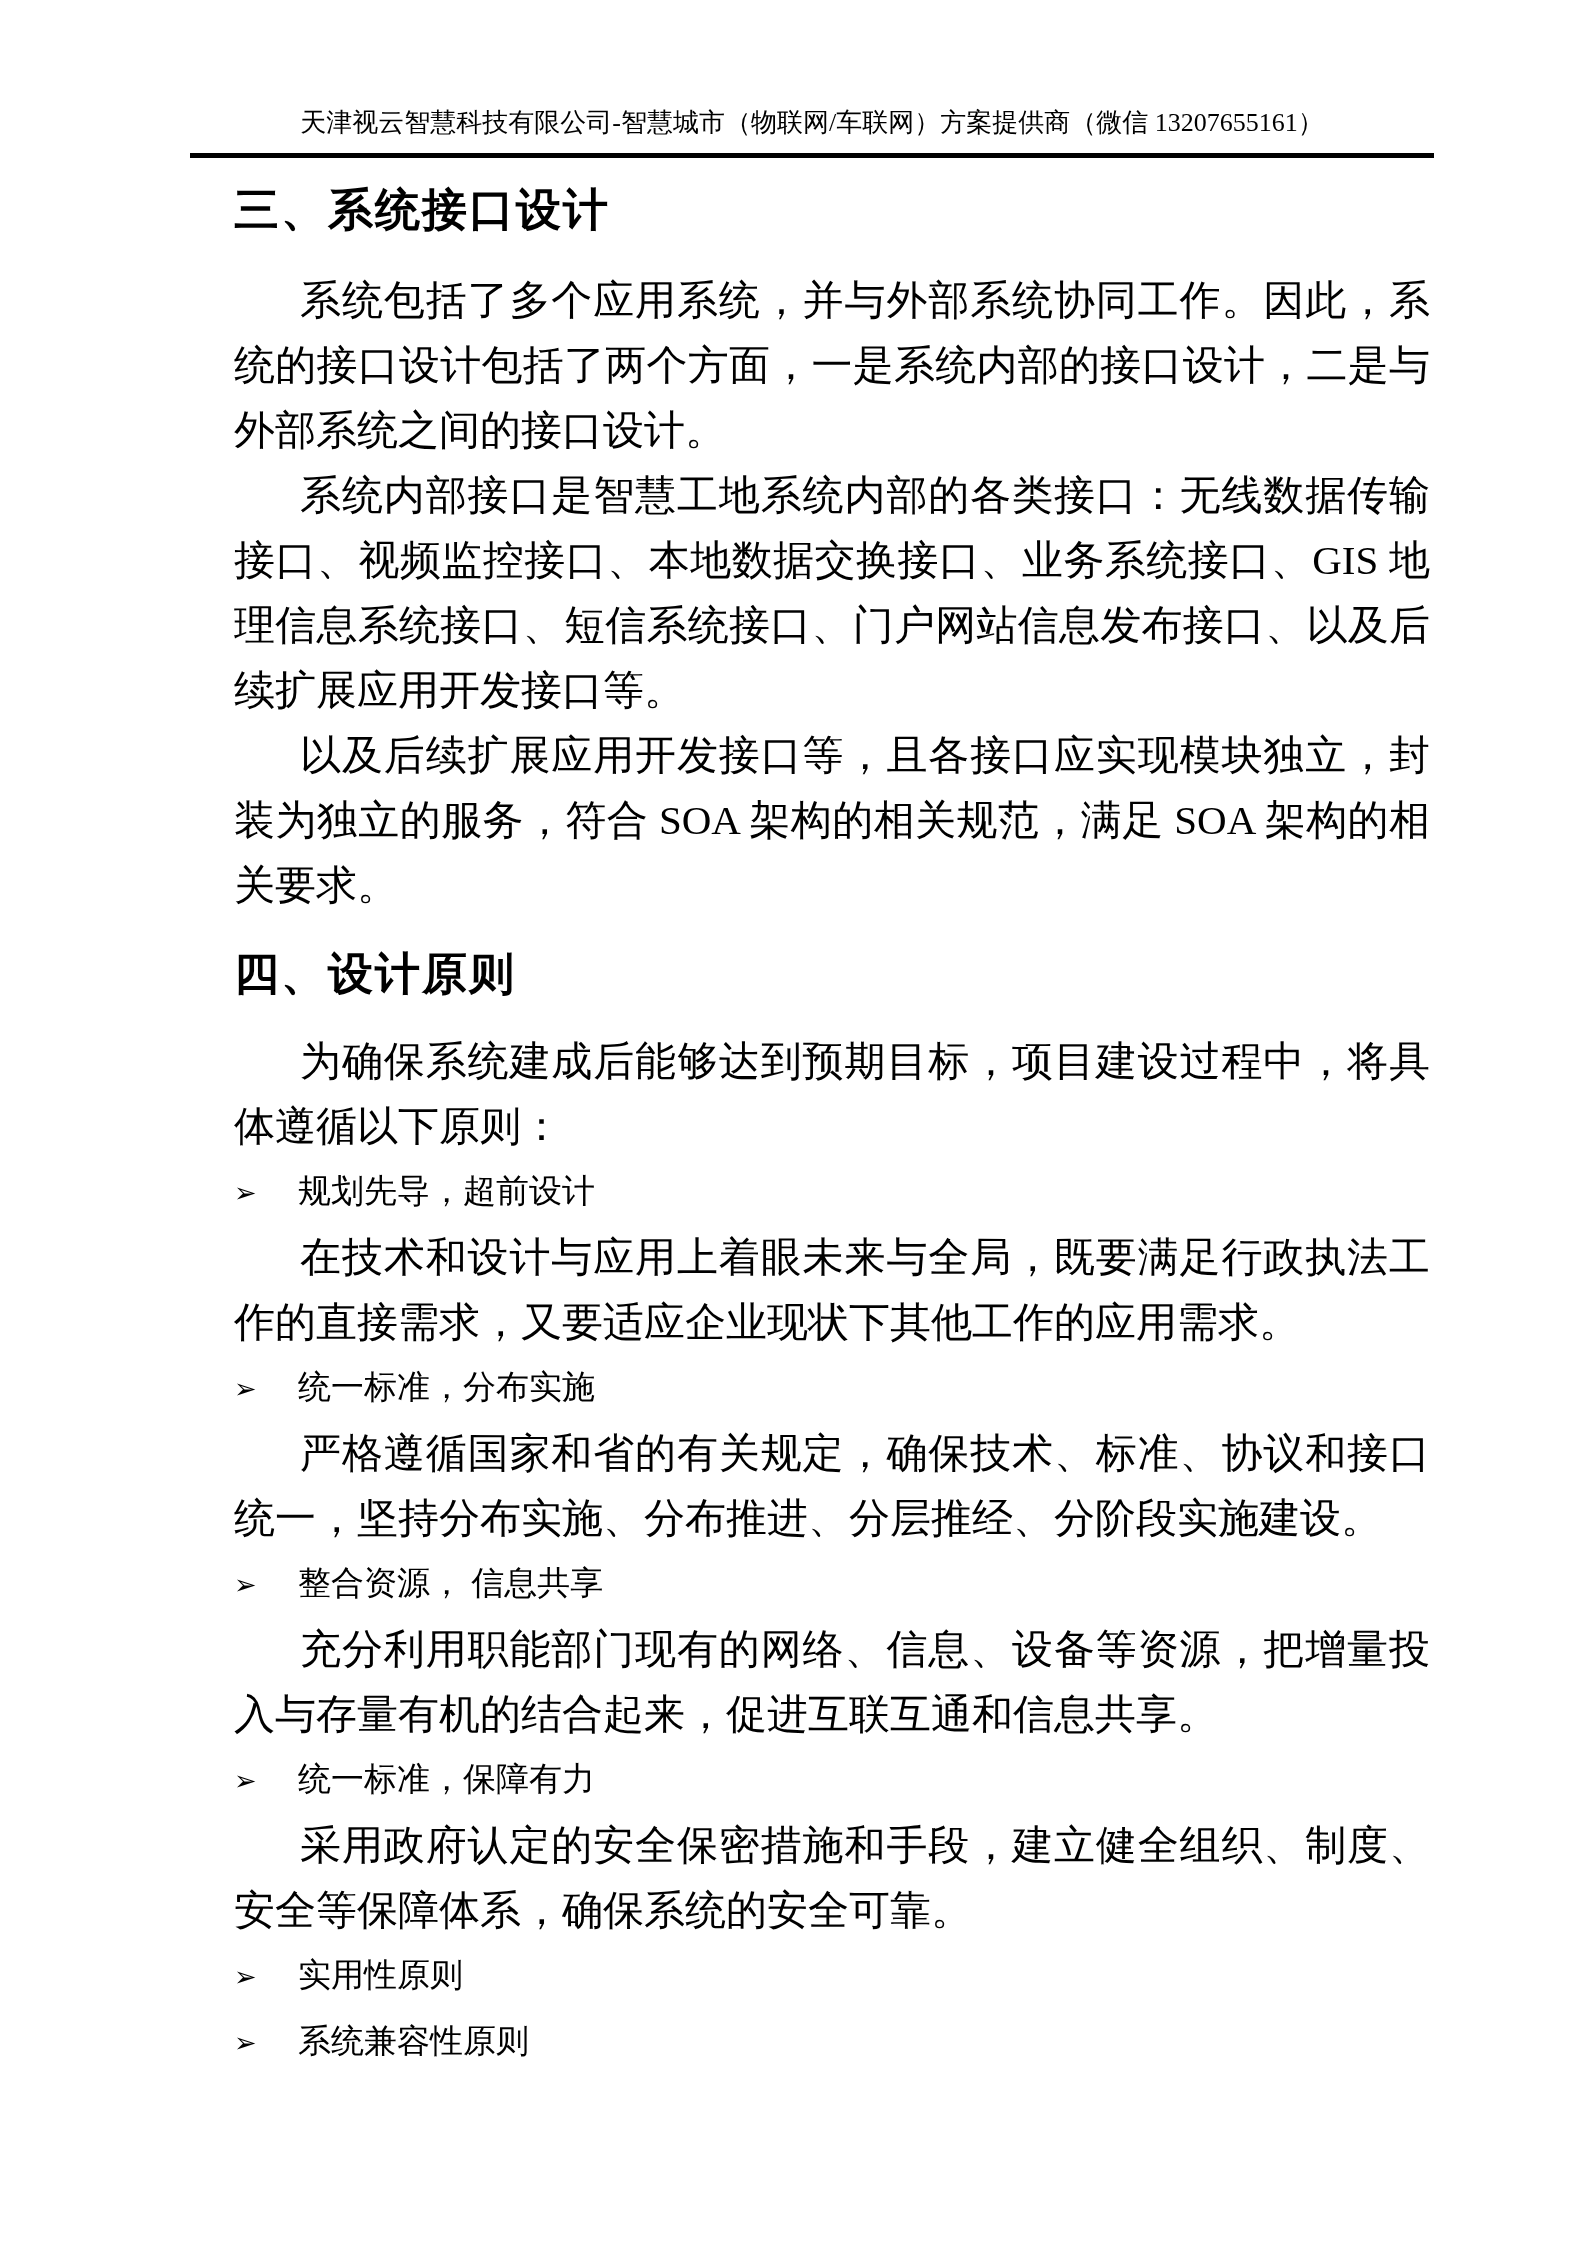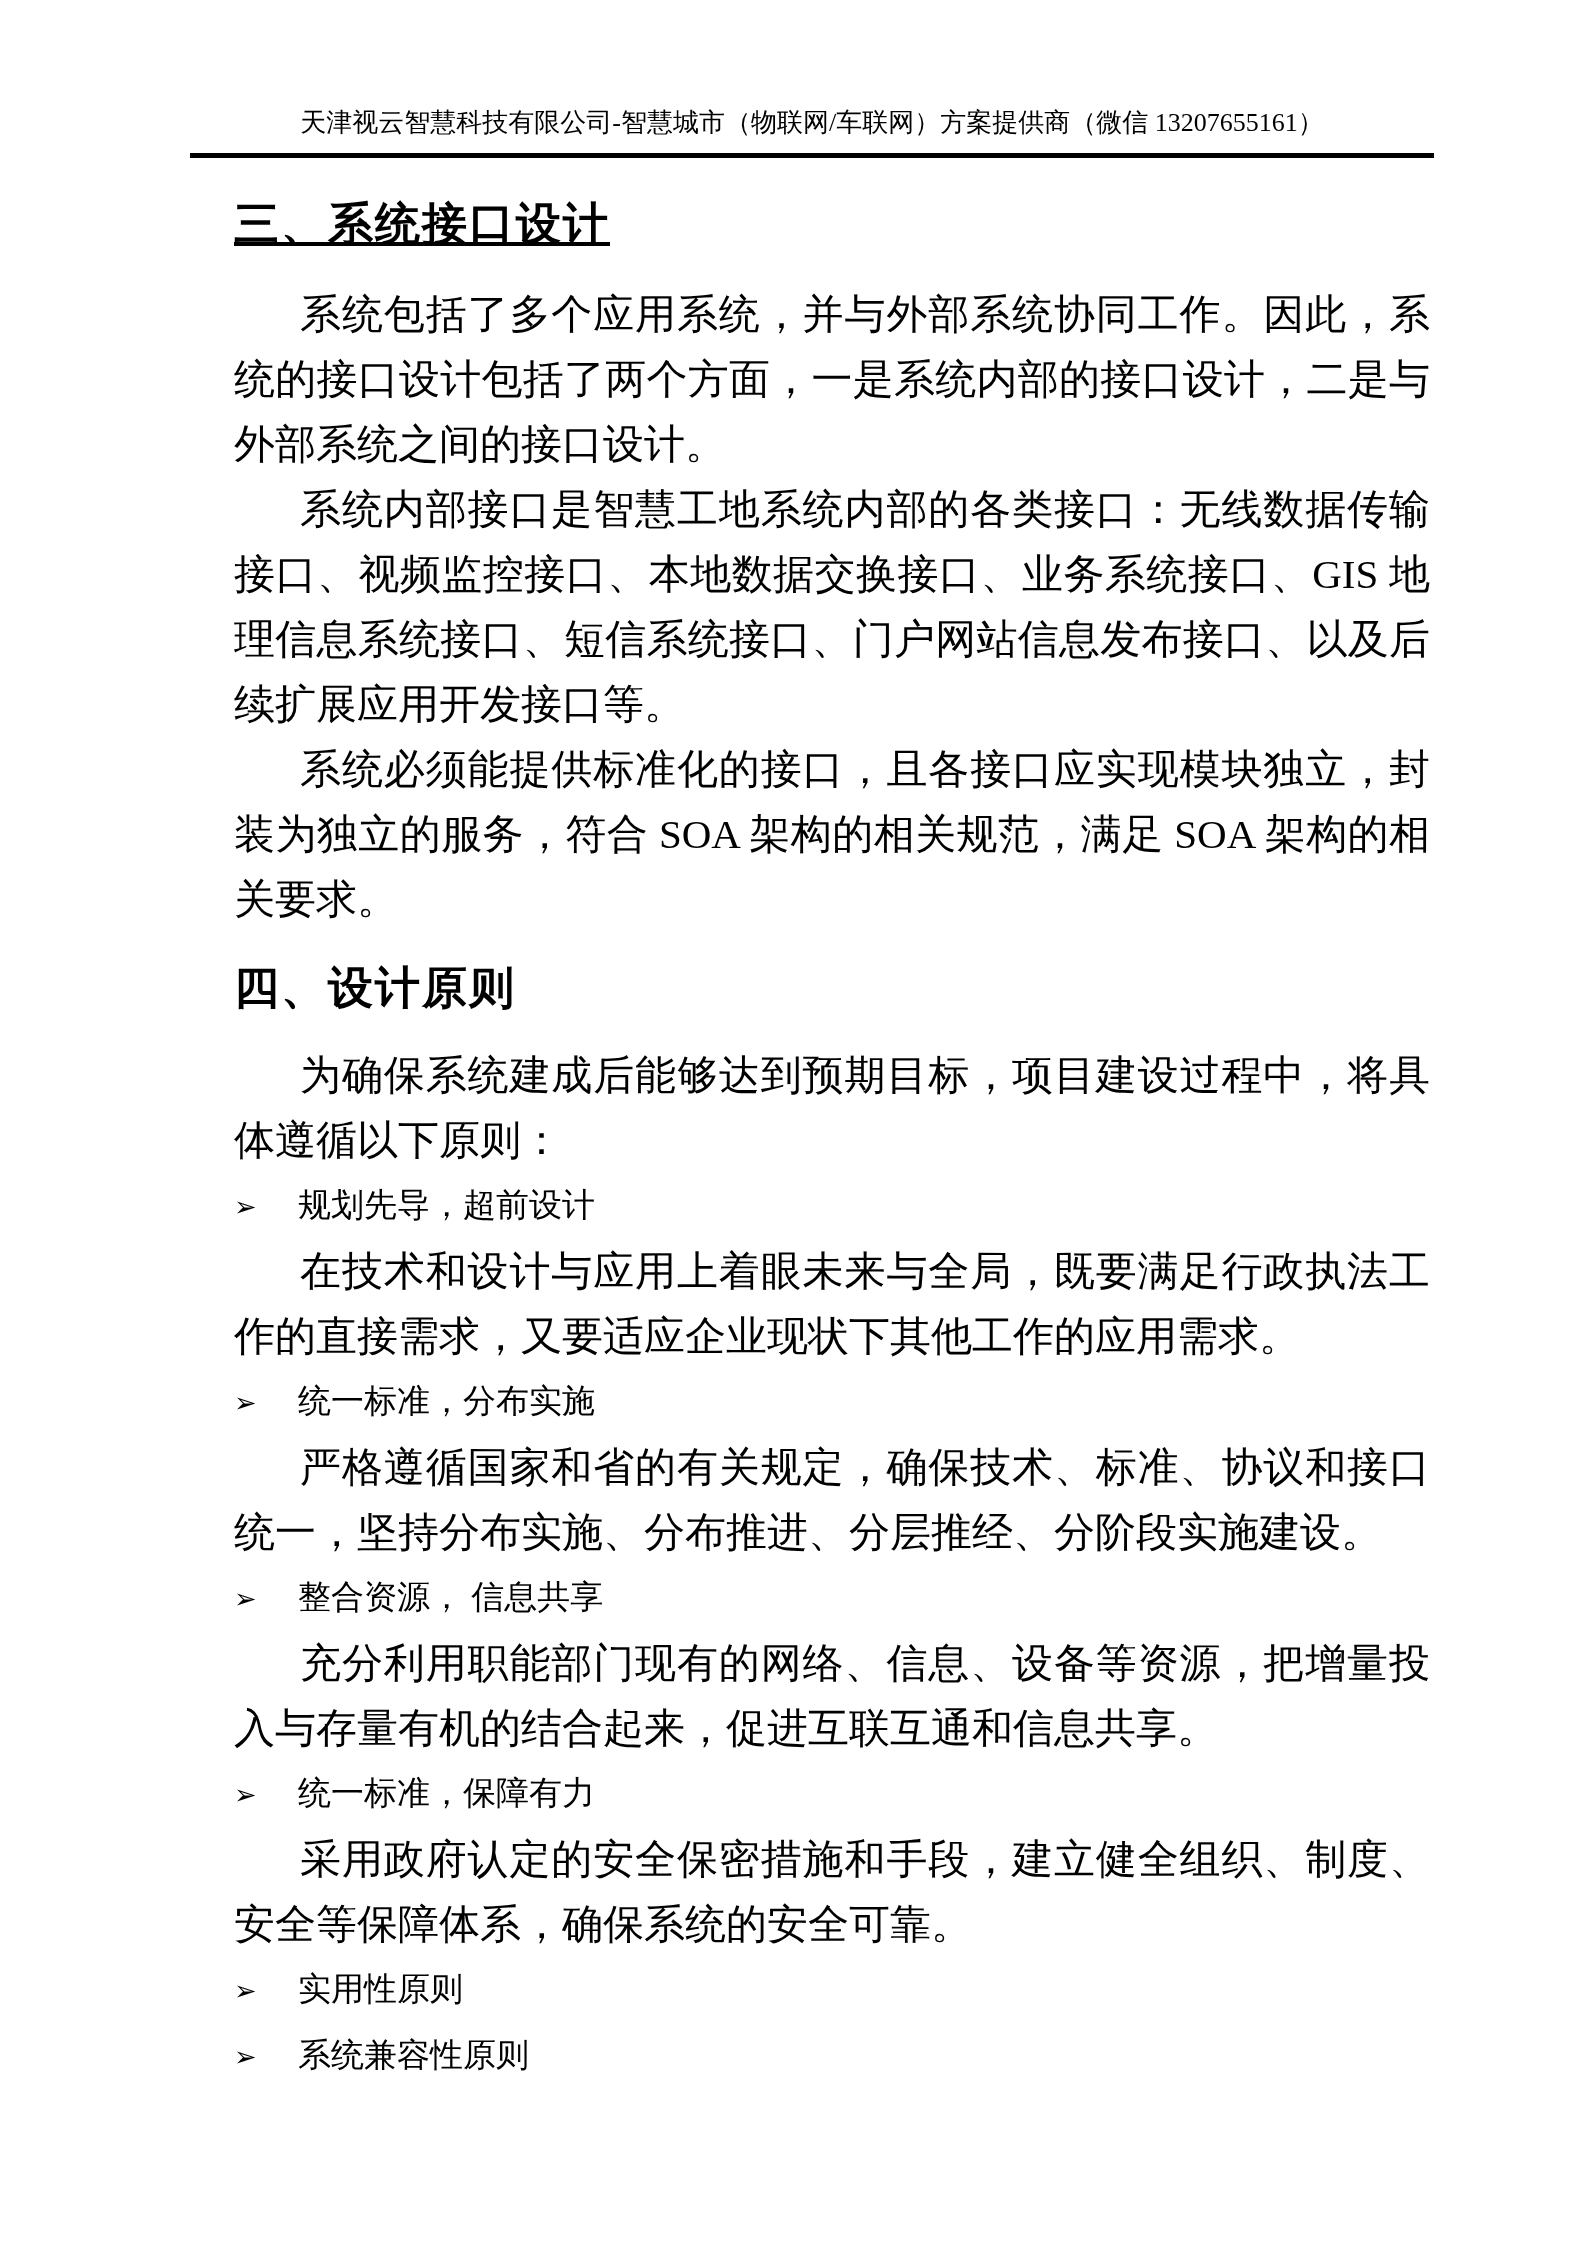--- a/index.html
+++ b/index.html
@@ -38,21 +38,21 @@
     border-bottom: 5px solid #000000;
   }
   h1.sec-heading {
     font-family: "Liberation Sans", "DejaVu Sans", sans-serif;
     font-weight: 700;
     font-size: 45px;
     line-height: 56px;
     letter-spacing: 2px;
     margin: 0;
   }
-  #heading-3 { margin-top: 38px; margin-bottom: 30px; text-decoration: underline; }
+  #heading-3 { margin-top: 24px; margin-bottom: 30px; }
   #heading-4 { margin-top: 28px; margin-bottom: 27px; }
   p.body {
     font-size: 41px;
     line-height: 65px;
     margin: 0;
     text-align: justify;
     text-justify: inter-ideograph;
   }
   p.indent { text-indent: 66px; }
   .bullet-row {
@@ -75,21 +75,21 @@
   <div class="content">
 
     <div class="doc-header">
       <span>天津视云智慧科技有限公司-智慧城市（物联网/车联网）方案提供商（微信 13207655161）</span>
     </div>
 
     <h1 class="sec-heading" id="heading-3">三、系统接口设计</h1>
 
     <p class="body indent">系统包括了多个应用系统，并与外部系统协同工作。因此，系统的接口设计包括了两个方面，一是系统内部的接口设计，二是与外部系统之间的接口设计。</p>
     <p class="body indent">系统内部接口是智慧工地系统内部的各类接口：无线数据传输接口、视频监控接口、本地数据交换接口、业务系统接口、GIS 地理信息系统接口、短信系统接口、门户网站信息发布接口、以及后续扩展应用开发接口等。</p>
-    <p class="body indent">系统必须能提供标准化的接口，且各接口应实现模块独立，封装为独立的服务，符合 SOA 架构的相关规范，满足 SOA 架构的相关要求。</p>
+    <p class="body indent">以及后续扩展应用开发接口等，且各接口应实现模块独立，封装为独立的服务，符合 SOA 架构的相关规范，满足 SOA 架构的相关要求。</p>
 
     <h1 class="sec-heading" id="heading-4">四、设计原则</h1>
 
     <p class="body indent">为确保系统建成后能够达到预期目标，项目建设过程中，将具体遵循以下原则：</p>
 
     <div class="bullet-row">
       <span class="bullet-arrow">➢</span><span>规划先导，超前设计</span>
     </div>
     <p class="body indent">在技术和设计与应用上着眼未来与全局，既要满足行政执法工作的直接需求，又要适应企业现状下其他工作的应用需求。</p>
 

